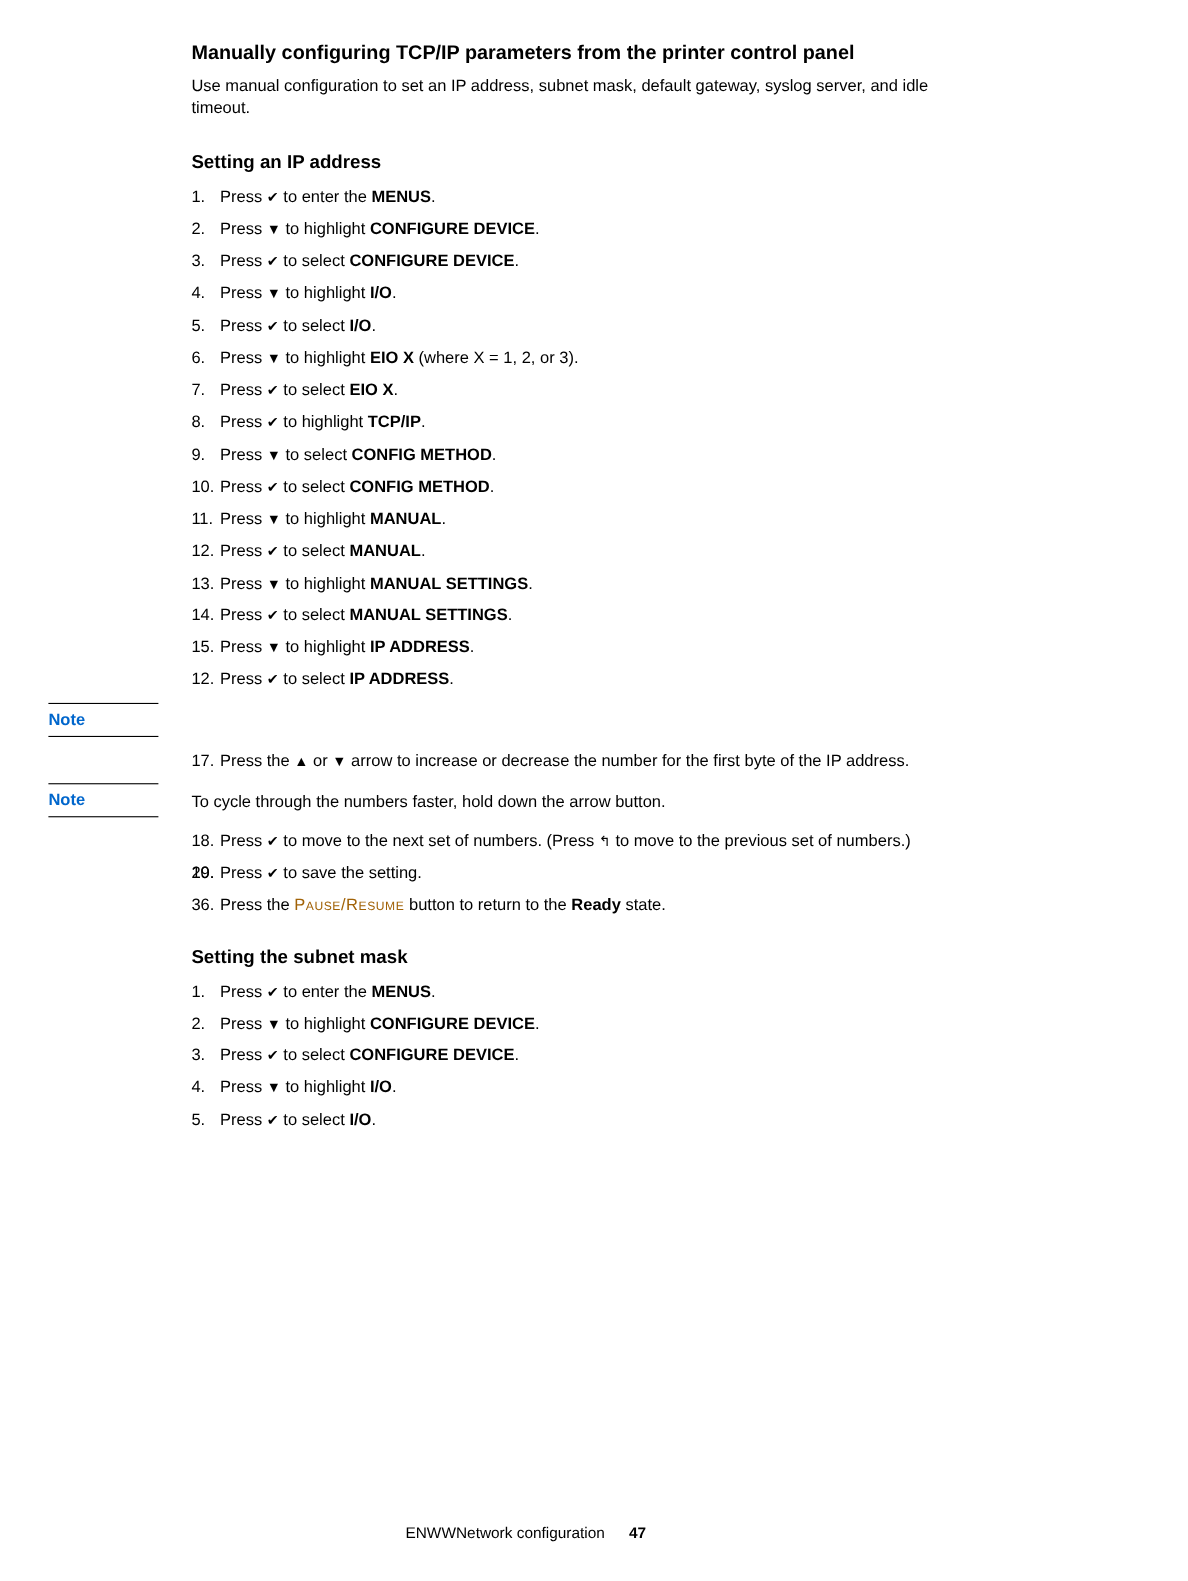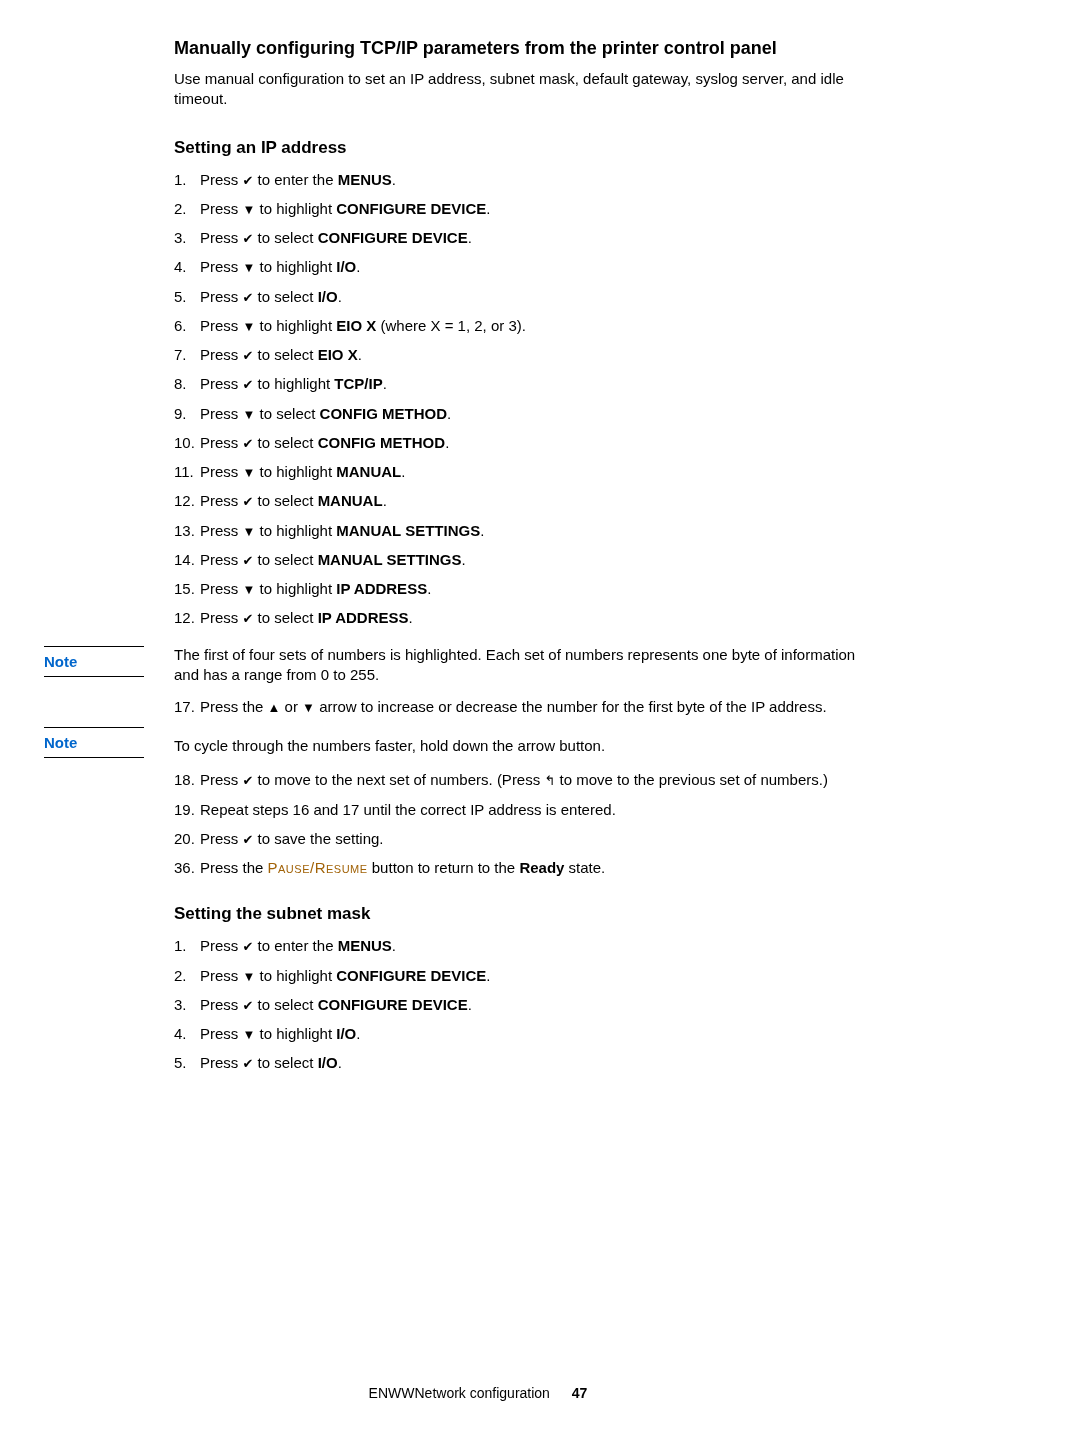--- a/index.html
+++ b/index.html
@@ -52,21 +52,20 @@
         <li><span class="num">14.</span><span>Press </span><span class="icon">✔</span><span> to select </span><b>MANUAL SETTINGS</b><span>.</span></li>
         <li><span class="num">15.</span><span>Press </span><span class="icon">▼</span><span> to highlight </span><b>IP ADDRESS</b><span>.</span></li>
         <li><span class="num">12.</span><span>Press </span><span class="icon">✔</span><span> to select </span><b>IP ADDRESS</b><span>.</span></li>
       </ol>
   </div>
 
   <div class="note-row">
     <div class="note-label-wrap">
       <span class="note-label">Note</span>
     </div>
-    <div class="note-body">The first of four sets of numbers is highlighted. Each set of numbers represents one byte of information and has a range from 0 to 255.</div>
   </div>
 
   <div class="indent-block">
     <ol class="steps">
       <li>
         <span class="num">17.</span>
         <span>Press the </span><span class="icon">▲</span><span> or </span><span class="icon">▼</span><span> arrow to increase or decrease the number for the first byte of the IP address.</span>
       </li>
     </ol>
   </div>
@@ -74,21 +73,21 @@
   <div class="note-row">
     <div class="note-label-wrap">
       <span class="note-label">Note</span>
     </div>
     <div class="note-body">To cycle through the numbers faster, hold down the arrow button.</div>
   </div>
 
   <div class="indent-block">
     <ol class="steps" id="steps-b">
         <li><span class="num">18.</span><span>Press </span><span class="icon">✔</span><span> to move to the next set of numbers. (Press </span><span class="icon">↰</span><span> to move to the previous set of numbers.)</span></li>
-        <li><span class="num">19.</span><span>Repeat steps 16 and 17 until the correct IP address is entered.</span></li>
+        <li><span class="num">19.</span></li>
         <li><span class="num">20.</span><span>Press </span><span class="icon">✔</span><span> to save the setting.</span></li>
         <li><span class="num">36.</span><span>Press the </span><span class="smallcaps pink">Pause/Resume</span><span> button to return to the </span><b>Ready</b><span> state.</span></li>
       </ol>
 
     <h3 class="subsection" style="margin-top:26px;">Setting the subnet mask</h3>
 
     <ol class="steps" id="steps-c">
         <li><span class="num">1.</span><span>Press </span><span class="icon">✔</span><span> to enter the </span><b>MENUS</b><span>.</span></li>
         <li><span class="num">2.</span><span>Press </span><span class="icon">▼</span><span> to highlight </span><b>CONFIGURE DEVICE</b><span>.</span></li>
         <li><span class="num">3.</span><span>Press </span><span class="icon">✔</span><span> to select </span><b>CONFIGURE DEVICE</b><span>.</span></li>

